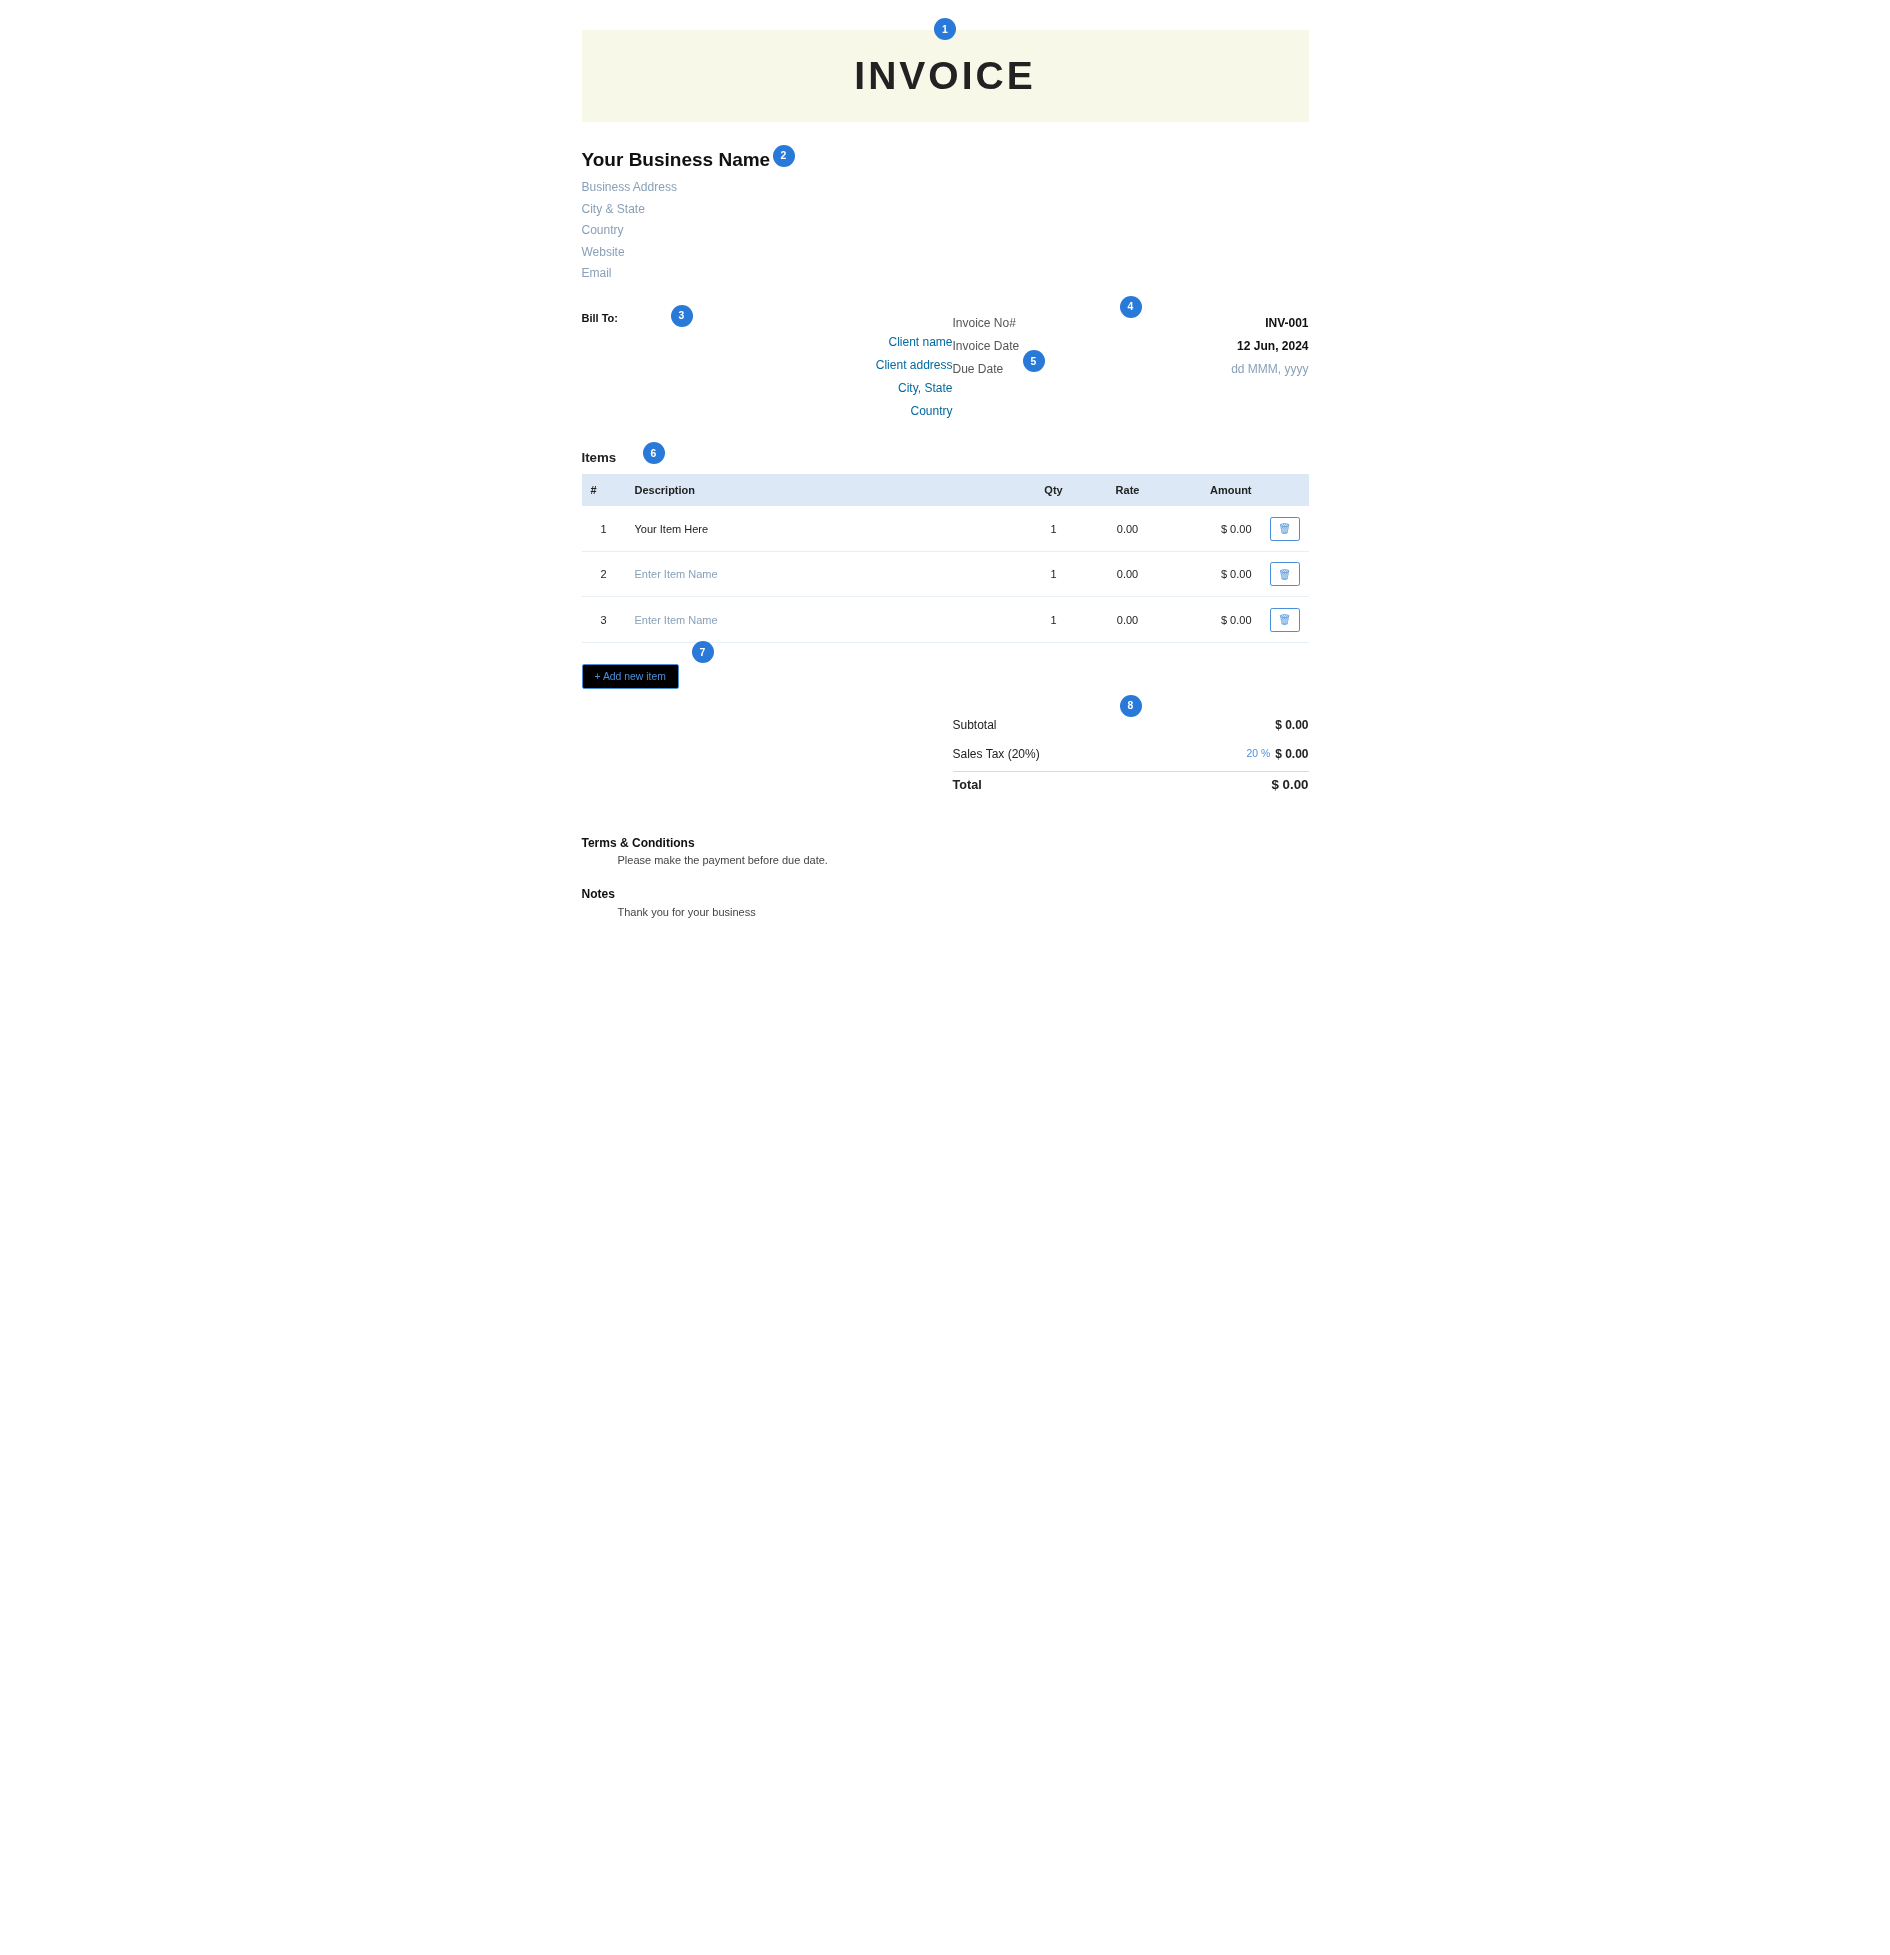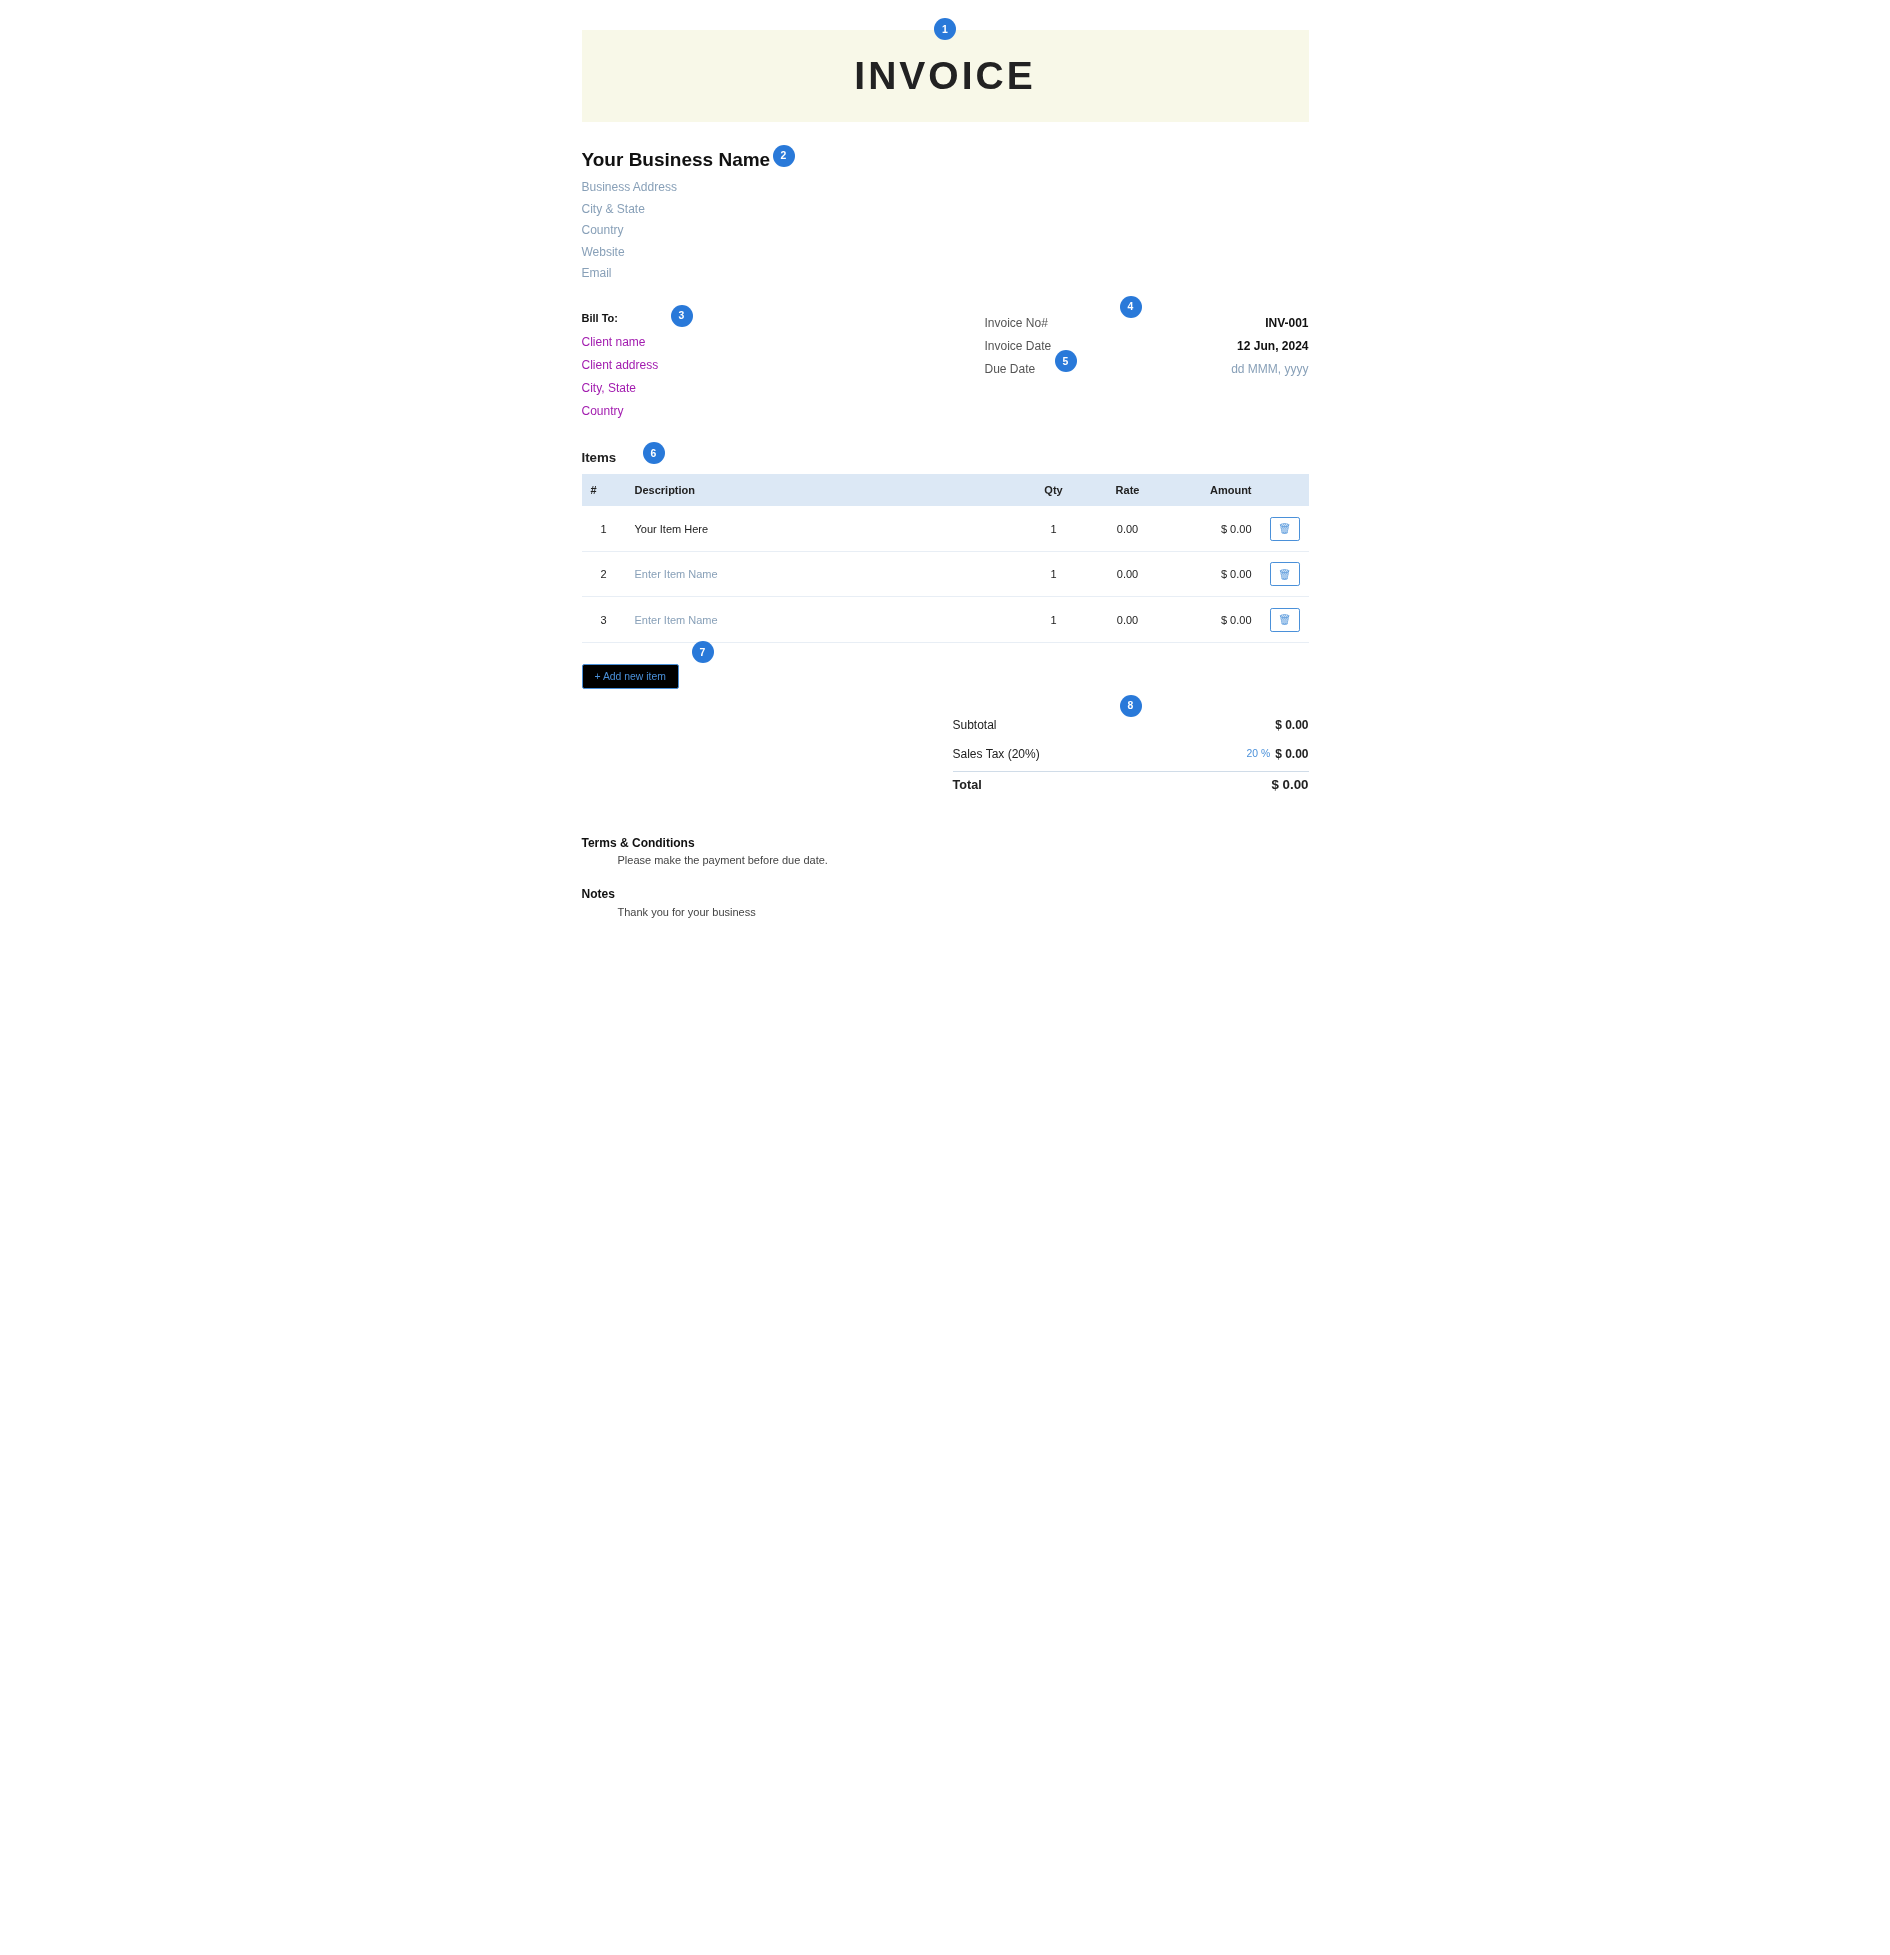--- a/index.html
+++ b/index.html
@@ -52,33 +52,33 @@
       flex: 1;
     }
     .bill-to-label {
       font-size: 11px;
       font-weight: 700;
       color: #111;
       margin-bottom: 7.4px;
     }
     .bill-to-section p {
       font-size: 12px;
-      color: #a21caf;
+      color: #0369a1;
       line-height: 1.9;
+      text-align: right;
     }
     .invoice-meta {
       flex: 1;
       max-width: 356px;
     }
     .meta-row {
       display: flex;
       justify-content: space-between;
       align-items: flex-start;
       padding: 4.4px 0;
-      margin-left: 32px;
     }
     .meta-label {
       font-size: 12px;
       color: #555;
     }
     .meta-value {
       font-size: 12px;
       color: #111;
       font-weight: 600;
     }

